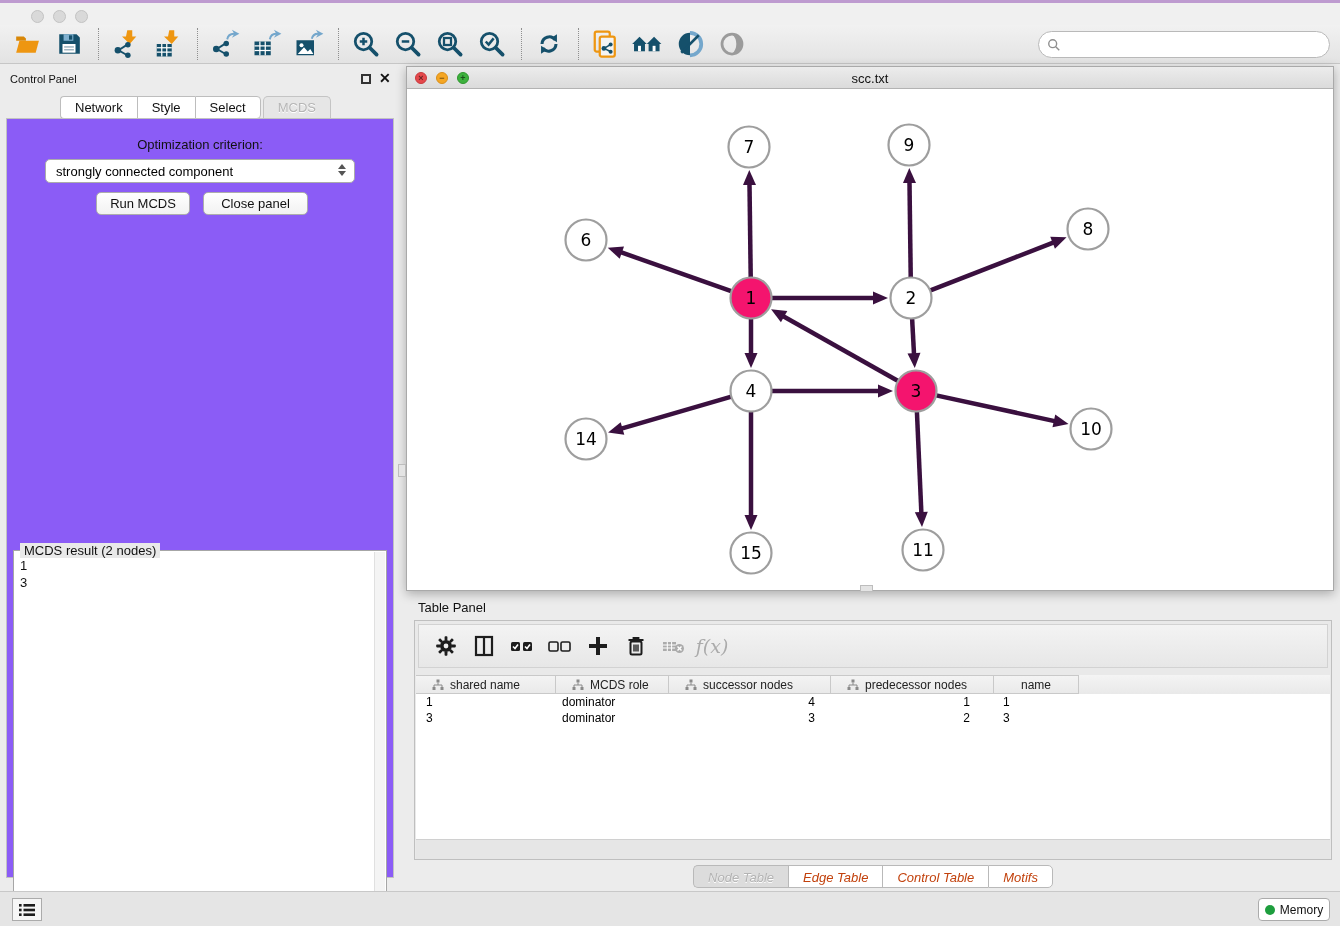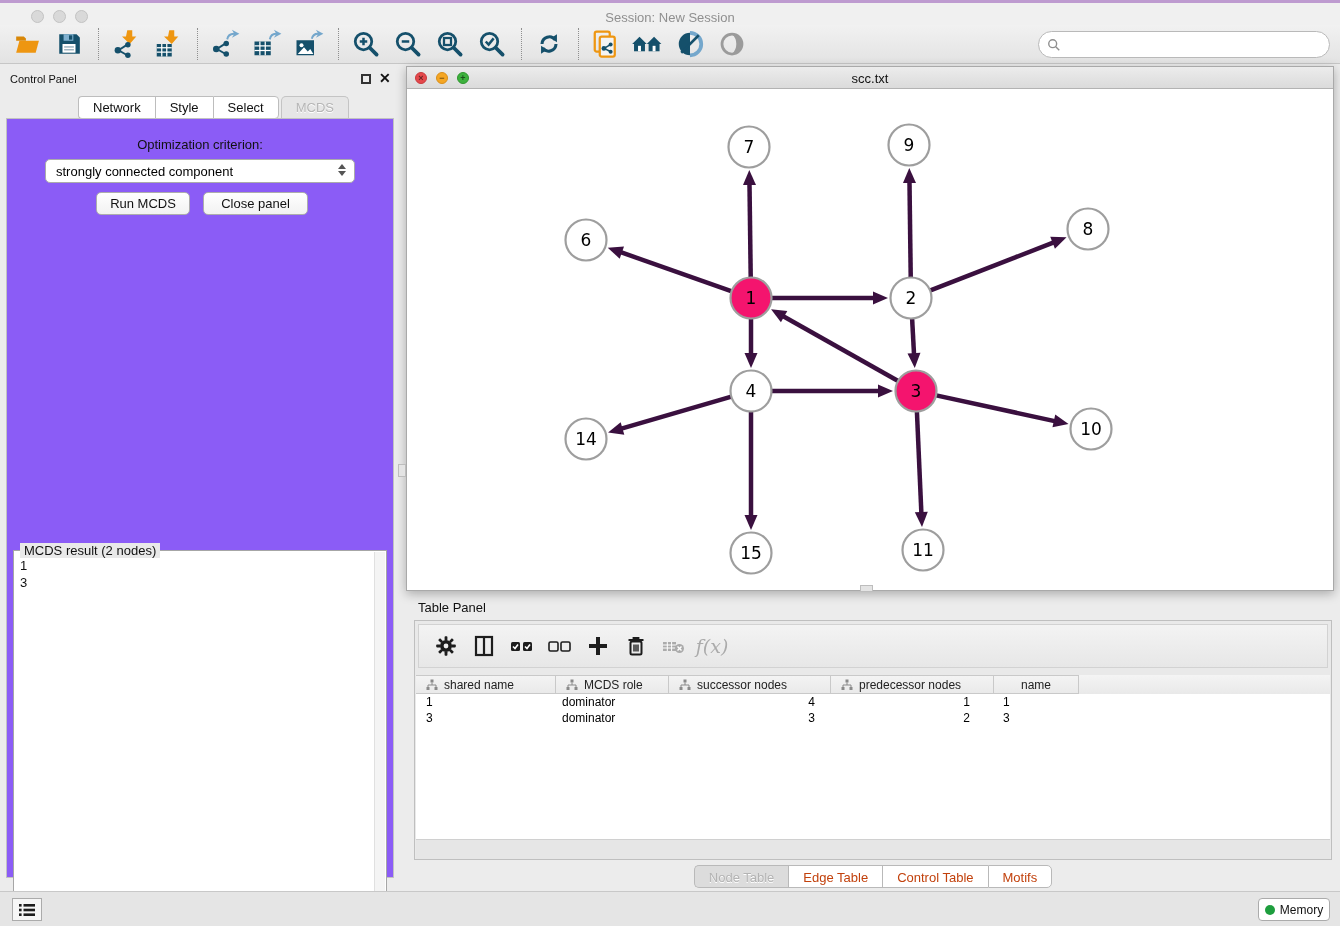--- a/index.html
+++ b/index.html
@@ -16,21 +16,21 @@
   .tb-icon { width:34px; height:32px; display:flex; align-items:center; justify-content:center; margin-right:8px; }
   .tb-sep { width:1px; height:32px; border-left:1px dotted #8F8F8F; margin:0 10px 0 4px; }
   #quick-search { position:absolute; right:10px; top:6px; width:292px; height:27px; background:#FFF; border:1px solid #B9B9B9; border-radius:14px; display:flex; align-items:center; padding-left:8px; }
   #quick-search input { border:none; outline:none; flex:1; font-size:13px; background:transparent; margin-left:5px; font-family:"Liberation Sans",sans-serif; }
 
   
   #control-panel { position:absolute; left:0; top:63px; width:400px; height:830px; }
   #cp-header { position:absolute; left:10px; top:10px; font-size:11px; color:#111; }
   .panel-float { position:absolute; top:11px; width:10px; height:10px; border:2px solid #333; }
   .panel-close { position:absolute; top:8px; font-size:14px; font-weight:bold; color:#111; line-height:14px; }
-  #cp-tabs { position:absolute; left:78px; top:33px; height:23px; display:flex; font-size:13px; }
+  #cp-tabs { position:absolute; left:60px; top:33px; height:23px; display:flex; font-size:13px; }
   .cp-tab { padding:3px 14px 4px 14px; background:#FFF; border:1px solid #BDBDBD; border-right:none; color:#111; }
   .cp-tab:first-child { border-radius:4px 0 0 4px; }
   .cp-tab.last-plain { border-right:1px solid #BDBDBD; border-radius:0 4px 4px 0; }
   .cp-tab.mcds-active { background:#E6E6E6; border:1px solid #C4C4C4; border-radius:5px 5px 0 0; color:#B5B5B5; text-shadow:0 1px 0 #FFF; margin-left:2px; border-bottom:none; }
   #cp-body { position:absolute; left:6px; top:55px; width:388px; height:760px; background:#8b5cf6; border:1px solid #C2C2C2; }
   #opt-label { position:absolute; left:0; right:0; top:18px; text-align:center; font-size:13px; color:#111; }
   #criterion-select { position:absolute; left:38px; top:40px; width:310px; height:24px; background:#FFF; border:1px solid #ABABAB; border-radius:5px; font-size:13px; display:flex; align-items:center; padding-left:10px; }
   .updown { position:absolute; right:8px; top:4px; display:flex; flex-direction:column; gap:2px; }
   .updown .tri-u { width:0; height:0; border-left:4px solid transparent; border-right:4px solid transparent; border-bottom:5px solid #555; }
   .updown .tri-d { width:0; height:0; border-left:4px solid transparent; border-right:4px solid transparent; border-top:5px solid #555; }
@@ -55,52 +55,51 @@
 
   
   #table-panel { position:absolute; left:406px; top:597px; width:934px; height:294px; }
   #tp-header { position:absolute; left:12px; top:3px; font-size:13px; color:#111; }
   #tp-box { position:absolute; left:8px; top:23px; width:918px; height:240px; background:#E9E9E9; border:1px solid #BFBFBF; }
   #tp-toolbar { position:absolute; left:3px; top:3px; right:3px; height:44px; background:linear-gradient(#F3F3F3,#E7E7E7); border:1px solid #D2D2D2; display:flex; align-items:center; padding-left:12px; }
   .tpt-icon { width:30px; height:28px; display:flex; align-items:center; justify-content:center; margin-right:8px; }
   .fx-label { font-family:"DejaVu Serif", serif; font-style:italic; font-size:19px; color:#ABABAB; }
   #node-table { position:absolute; left:1px; top:54px; right:1px; }
   #nt-header-row { display:flex; height:19px; background:linear-gradient(#F4F4F4,#E9E9E9); font-size:12px; color:#222; }
-  .nt-hcell { border-right:1px solid #C9C9C9; border-top:1px solid #C9C9C9; border-bottom:1px solid #C9C9C9; display:flex; align-items:center; padding-left:10px; }
+  .nt-hcell { border-right:1px solid #C9C9C9; border-top:1px solid #C9C9C9; border-bottom:1px solid #C9C9C9; display:flex; align-items:center; padding-left:16px; }
   .nt-hcell.center { justify-content:center; padding-left:0; }
   .nt-hcell .hicon { margin-right:6px; display:inline-flex; }
   #nt-body { background:#FFF; height:145px; font-size:12px; }
   .t-row { display:flex; height:16px; align-items:center; }
   .t-cell { overflow:hidden; white-space:nowrap; }
   .c0 { width:140px; padding-left:10px; }
   .c1 { width:113px; padding-left:6px; }
   .c2 { width:162px; text-align:right; padding-right:16px; }
   .c3 { width:163px; text-align:right; padding-right:24px; }
   .c4 { width:85px; padding-left:9px; }
   #nt-bottom-strip { height:20px; background:#E6E6E6; border-top:1px solid #D0D0D0; }
-  #tp-tabs { position:absolute; left:0; right:0; top:268px; height:23px; display:flex; justify-content:center; font-size:13px; }
+  #tp-tabs { position:absolute; left:0; right:0; top:268px; height:23px; display:flex; justify-content:center; font-size:13px;font-style:italic; }
   .tp-tab { padding:4px 14px; background:#FFF; border:1px solid #B9B9B9; border-right:none; color:#c2410c; }
   .tp-tab:first-child { border-radius:5px 0 0 5px; }
   .tp-tab:last-child { border-right:1px solid #B9B9B9; border-radius:0 5px 5px 0; }
   .tp-tab.active { background:#DCDCDC; color:#B3B3B3; text-shadow:0 1px 0 #FFF; }
 
   
   #status-bar { position:absolute; left:0; top:891px; width:1340px; height:35px; background:#E5E5E5; border-top:1px solid #C8C8C8;padding-left:40px; }
   #list-btn { position:absolute; left:12px; top:6px; width:30px; height:23px; background:#F6F6F6; border:1px solid #ABABAB; display:flex; align-items:center; justify-content:center; }
   #memory-btn { position:absolute; right:10px; top:6px; width:72px; height:23px; background:#FFF; border:1px solid #ABABAB; border-radius:4px; display:flex; align-items:center; justify-content:center; gap:5px; font-size:12px; color:#111; }
   #memory-dot { width:10px; height:10px; border-radius:50%; background:#1E9E3E; }
 </style>
 </head>
 <body>
 
 <div id="titlebar">
   <span class="mac-dot" style="left:31px"></span>
   <span class="mac-dot" style="left:53px"></span>
   <span class="mac-dot" style="left:75px"></span>
-  <div id="main-title">Session: New Session</div>
 </div>
 
 <div id="toolbar">
   <div class="tb-icon">
     <svg width="28" height="26" viewBox="0 0 24 24">
         <path d="M2 5 h7 l2 2 v2 H2 Z" fill="#D88708"></path>
         <path d="M2 20 L5 9 H23 L20 20 Z" fill="#EE9611"></path>
       </svg>
   </div>
   <div class="tb-icon">

